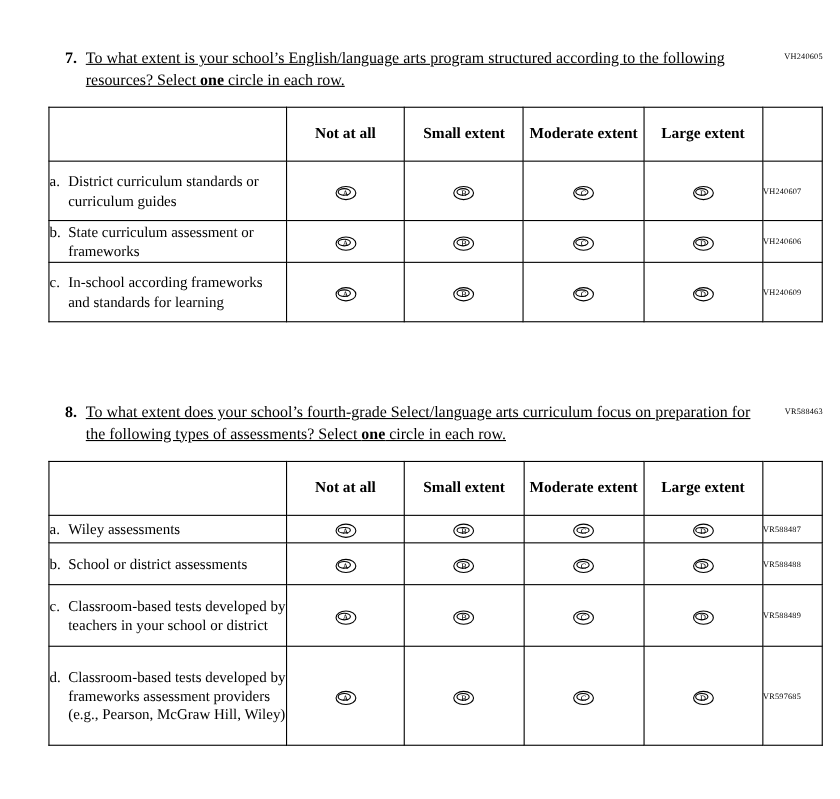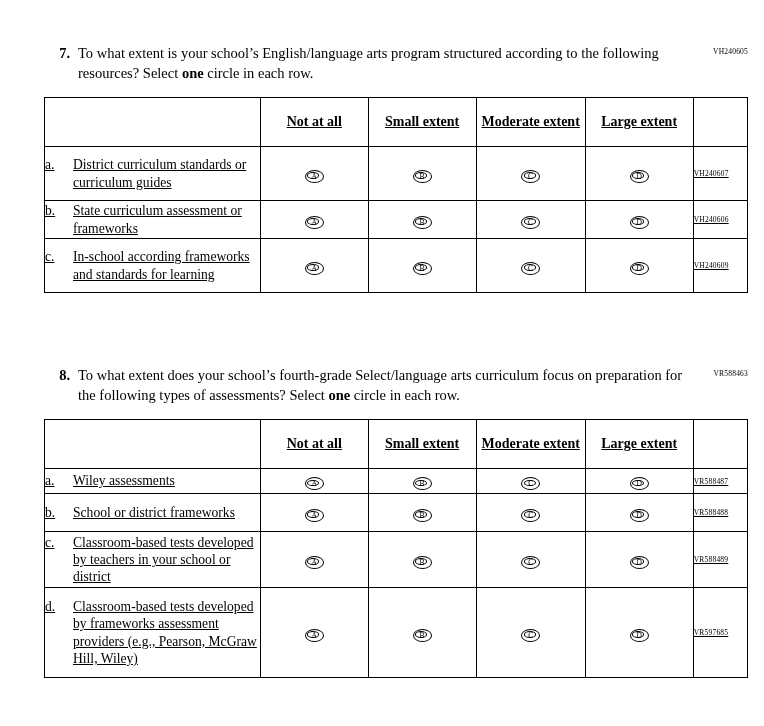--- a/index.html
+++ b/index.html
@@ -44,30 +44,30 @@
     width: 26px;
     flex: 0 0 26px;
     text-align: right;
     padding-right: 8px;
     font-weight: bold;
     font-size: 14.5px;
   }
   .q-text {
     flex: 1 1 auto;
     padding-right: 50px;
+    text-decoration: underline;
   }
   .q-text b {
     font-weight: bold;
   }
   table.matrix {
     border-collapse: collapse;
     table-layout: fixed;
     margin-top: 14px;
     border: 1.6px solid #000;
-    text-decoration: underline;
   }
   table.matrix td, table.matrix th {
     border: 1px solid #000;
     padding: 0;
     vertical-align: middle;
   }
   .hdr-row th {
     height: 48px;
     font-size: 14px;
     font-weight: bold;
@@ -92,21 +92,20 @@
   .stem-inner {
     display: flex;
     align-items: flex-start;
   }
   .stem-letter {
     flex: 0 0 17px;
     width: 17px;
   }
   .stem-label {
     flex: 1 1 auto;
-    margin-left: 11px;
   }
   td.bubblecell {
     text-align: center;
   }
   td.codecell {
     text-align: left;
     font-size: 7.5px;
     letter-spacing: 0.2px;
     font-family: "Liberation Serif", serif;
   }
@@ -239,21 +238,21 @@
         <td class="bubblecell"><span class="bubble"><span>B</span></span></td>
         <td class="bubblecell"><span class="bubble"><span>C</span></span></td>
         <td class="bubblecell"><span class="bubble"><span>D</span></span></td>
         <td class="codecell">VR588487</td>
       </tr>
 
       <tr style="height:38px;">
         <td class="stem">
           <div class="stem-inner">
             <span class="stem-letter">b.</span>
-            <span class="stem-label">School or district frameworks</span>
+            <span class="stem-label">School or district assessments</span>
           </div>
         </td>
         <td class="bubblecell"><span class="bubble"><span>A</span></span></td>
         <td class="bubblecell"><span class="bubble"><span>B</span></span></td>
         <td class="bubblecell"><span class="bubble"><span>C</span></span></td>
         <td class="bubblecell"><span class="bubble"><span>D</span></span></td>
         <td class="codecell">VR588488</td>
       </tr>
 
       <tr style="height:56px;">

